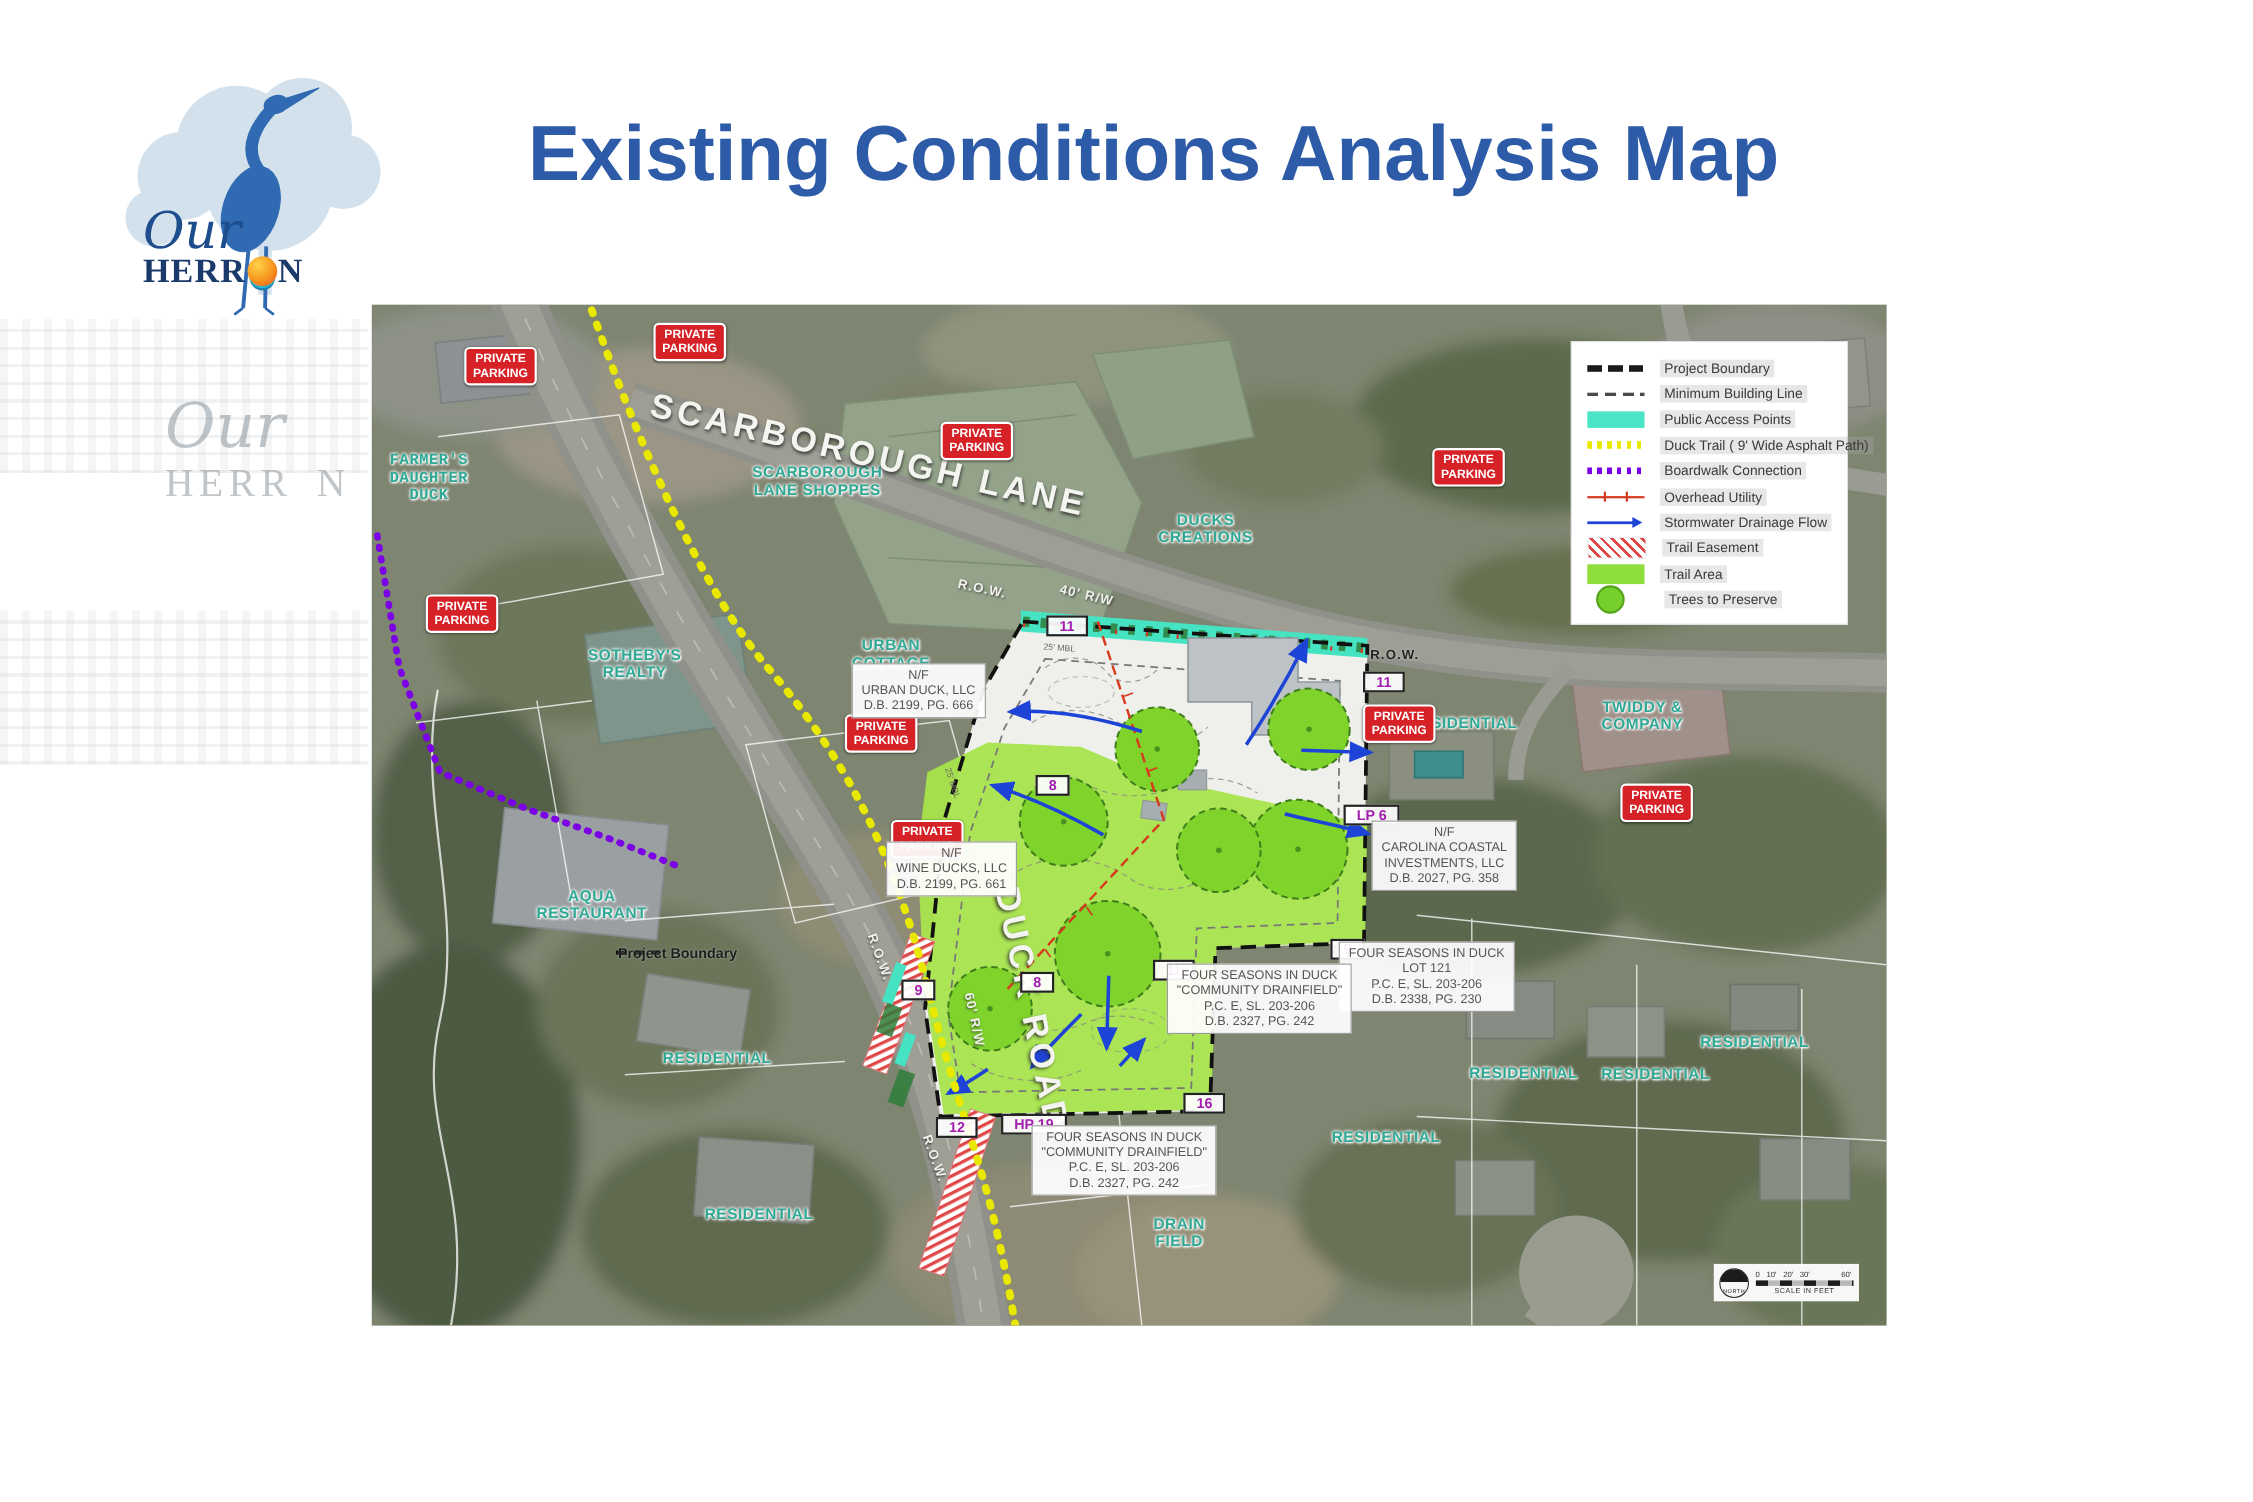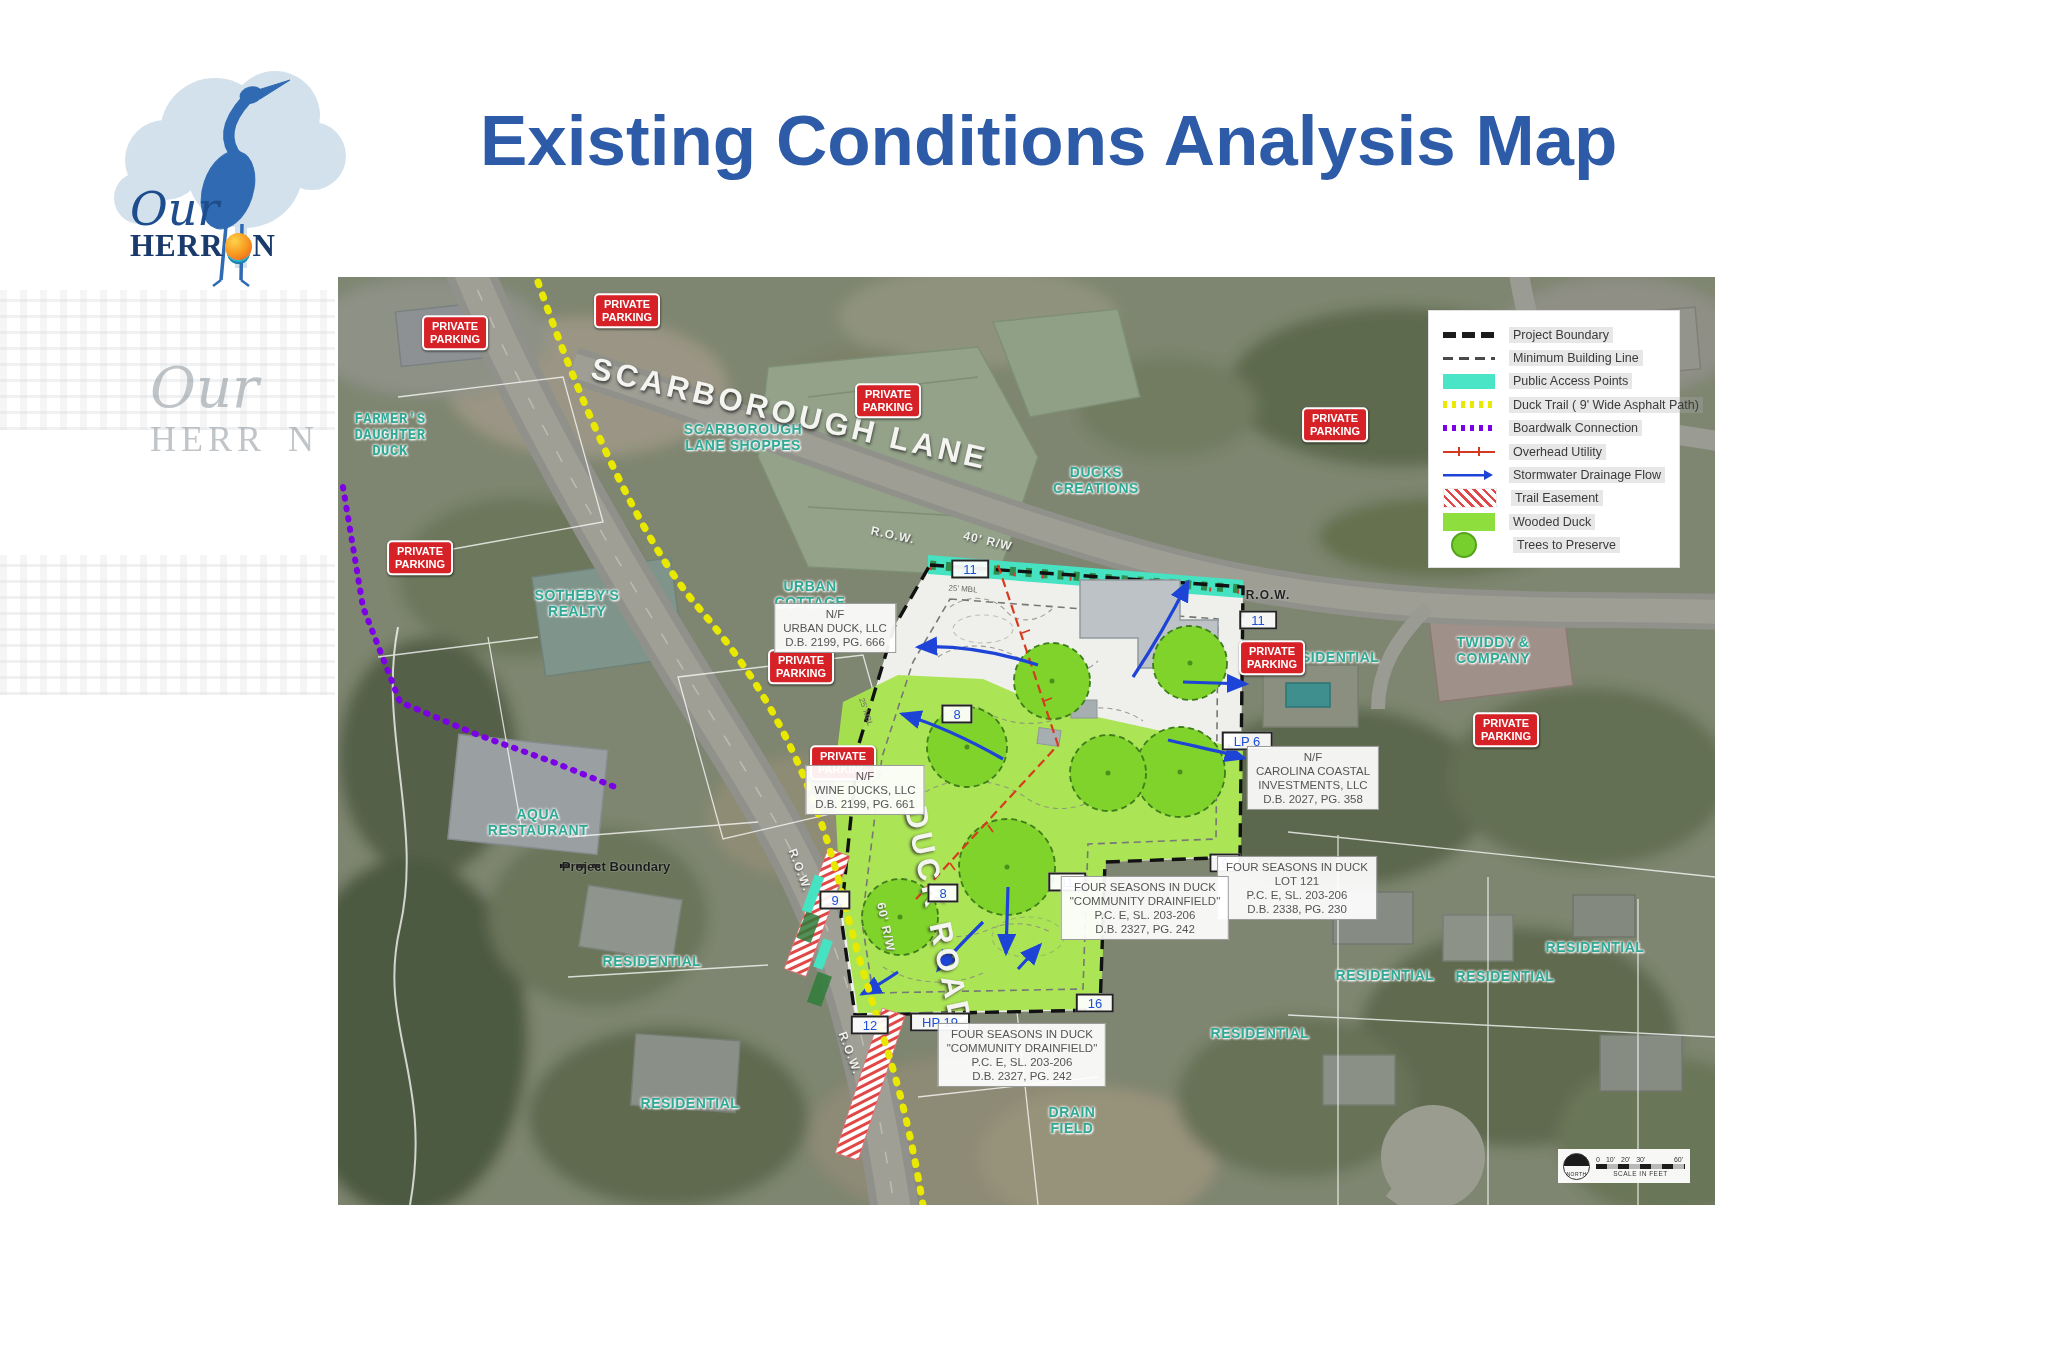--- a/index.html
+++ b/index.html
@@ -38,21 +38,21 @@
        text-shadow:1px 1px 2px rgba(40,40,40,.75);white-space:nowrap;}
   .row-dark{font-size:12px;font-weight:bold;color:#222;letter-spacing:1px;white-space:nowrap;
        text-shadow:0 0 2px rgba(255,255,255,.6);}
   .black{font-size:13px;font-weight:bold;color:#1c1c1c;white-space:nowrap;
          text-shadow:0 0 2px rgba(255,255,255,.5);}
   .tiny{font-size:8px;color:#6a6a64;white-space:nowrap;}
   .badge{position:absolute;transform:translate(-50%,-50%);background:#d62127;color:#fff;
          font-size:11px;font-weight:bold;text-align:center;line-height:1.15;padding:3px 6px;
          border:2px solid #fff;border-radius:5px;white-space:pre-line;box-shadow:0 1px 2px rgba(0,0,0,.4);}
   .marker{position:absolute;transform:translate(-50%,-50%);background:rgba(255,255,255,.93);
-          border:2px solid #222;color:#1d4ed8;font-size:13px;font-weight:normal;padding:0px 10px;
+          border:2px solid #222;color:#a21caf;font-size:13px;font-weight:bold;padding:0px 10px;
           white-space:nowrap;}
   .note{position:absolute;transform:translate(-50%,-50%);background:rgba(255,255,255,.93);
         border:1px solid #999;color:#555;font-size:11.5px;line-height:1.22;padding:3px 8px;
         text-align:center;white-space:nowrap;}
   
   #legend{position:absolute;left:1090px;top:33px;width:252px;height:258px;background:#fff;
           border:1px solid #e0e0e0;box-sizing:border-box;padding:12px 14px;}
   .lrow{display:flex;align-items:center;height:23.4px;}
   .sym{width:52px;height:20px;margin-right:14px;flex:none;background-repeat:repeat-x;background-position:center;}
   .sym.dash-bold{background-image:repeating-linear-gradient(90deg,#1b1b1b 0 13px,transparent 13px 19px);background-size:100% 6px;background-repeat:no-repeat;background-position:center;}
@@ -327,21 +327,21 @@
             <div class="lrow">
               <div class="sym arrow-blue"></div>
               <span class="ltext">Stormwater Drainage Flow</span>
             </div>
             <div class="lrow">
               <div class="sym hatch-red"></div>
               <span class="ltext">Trail Easement</span>
             </div>
             <div class="lrow">
               <div class="sym rect-green"></div>
-              <span class="ltext">Wooded Duck</span>
+              <span class="ltext">Trail Area</span>
             </div>
             <div class="lrow">
               <div class="sym circle-green"></div>
               <span class="ltext">Trees to Preserve</span>
             </div>
           </div>
       </div>
 
       <div id="scalebar">
         <div id="compass">

